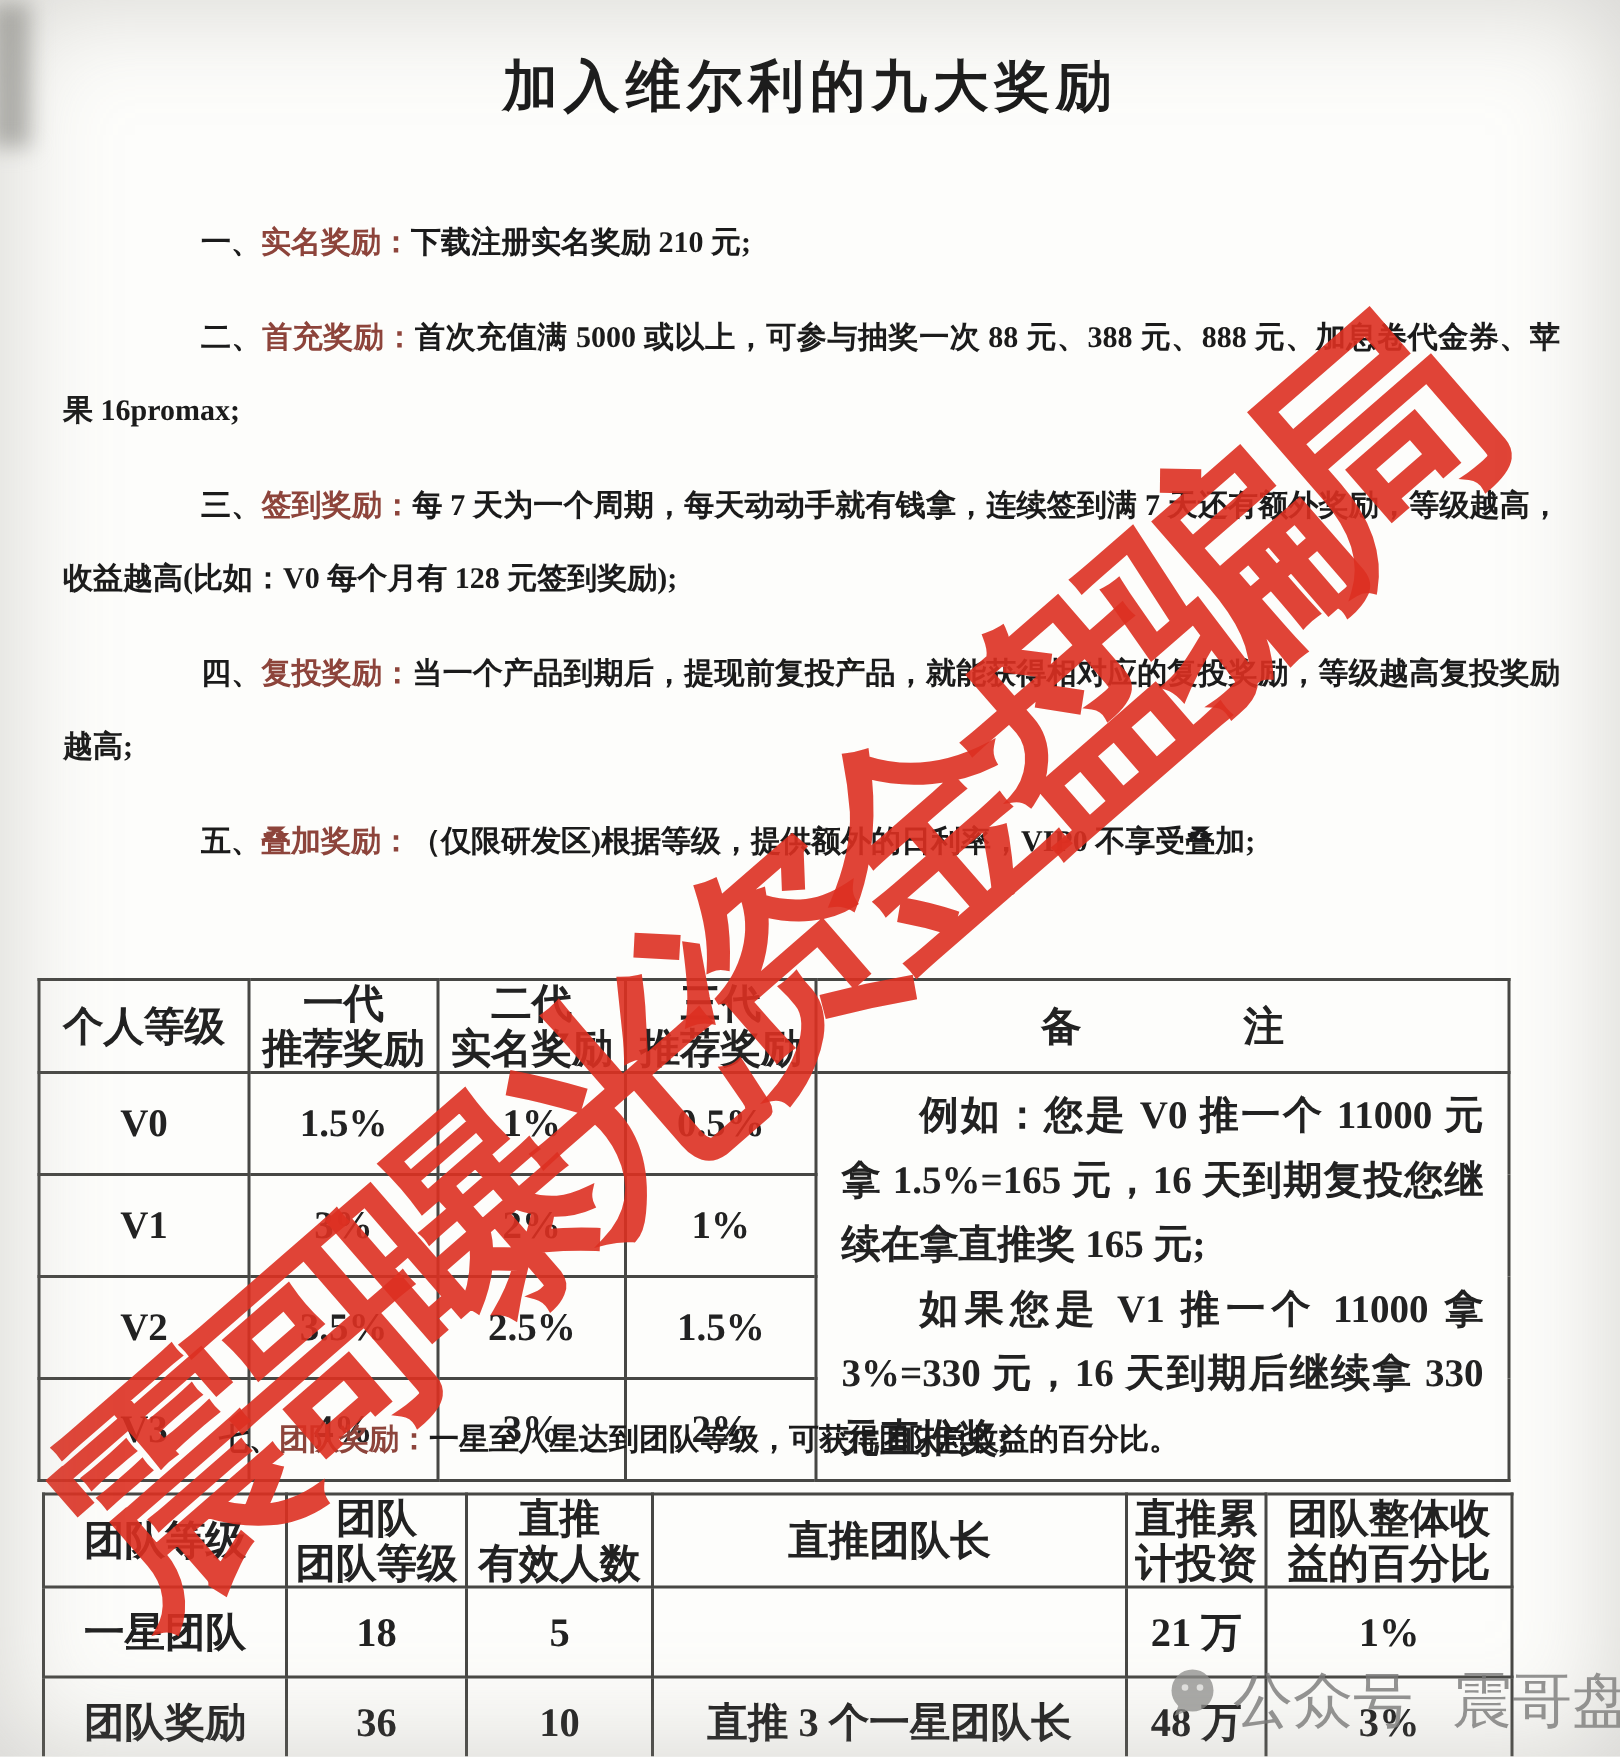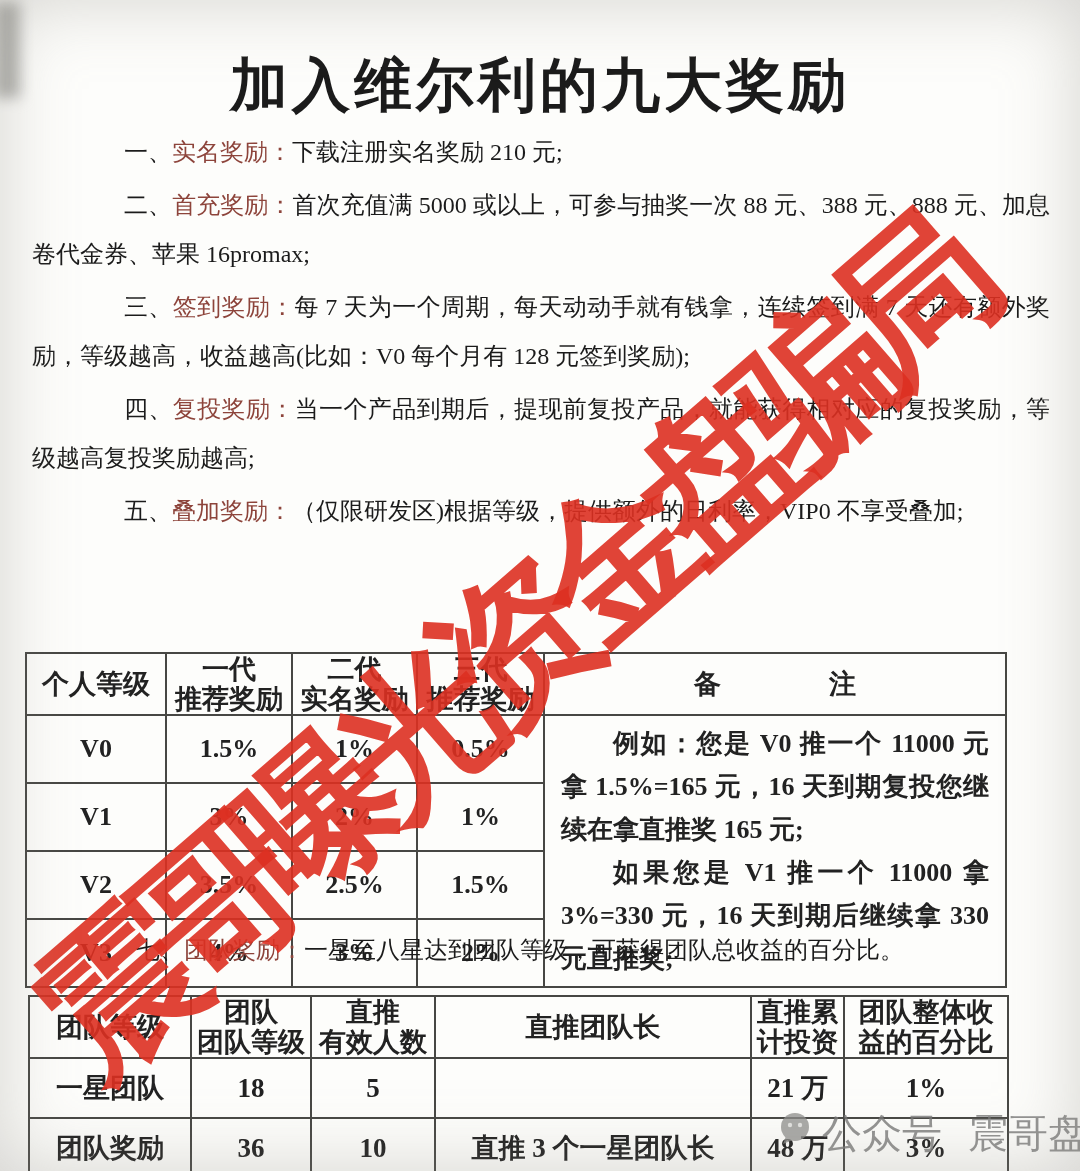--- a/index.html
+++ b/index.html
@@ -12,25 +12,25 @@
   .page::after{ 
     content:""; position:absolute; inset:0; pointer-events:none; z-index:7;
     box-shadow:inset 0 0 75px rgba(145,143,135,.38);
   }
   .corner-smudge{
     position:absolute; left:-6px; top:2px; width:26px; height:96px;
     background:#b4b4b0; filter:blur(7px); z-index:0;
   }
   .doc-title{
     position:absolute; top:8px; left:0; width:100%; text-align:center;
-    font-size:58px; font-weight:bold; letter-spacing:4px; z-index:1;
+    font-size:37px; font-weight:bold; letter-spacing:4px; z-index:1;
   }
   .paras{ position:absolute; left:28px; right:26px; top:124px; z-index:1; }
   .paras p, .para7 p{
-    margin:4px; font-size:24px; font-weight:normal; line-height:49px;
+    margin:14px; font-size:20px; font-weight:bold; line-height:49px;
     text-indent:92px; text-align:justify;
   }
   .lbl{ color:#8d443b; }
   .para7{ position:absolute; left:40px; right:26px; top:922px; z-index:1; }
 
   table{ border-collapse:collapse; table-layout:fixed; background:transparent; z-index:1; }
   .tbl{ position:absolute; }
   .tbl1{ left:25px; top:652px; width:980px; }
   .tbl2{ left:28px; top:995px; width:979px; }
   th,td{

